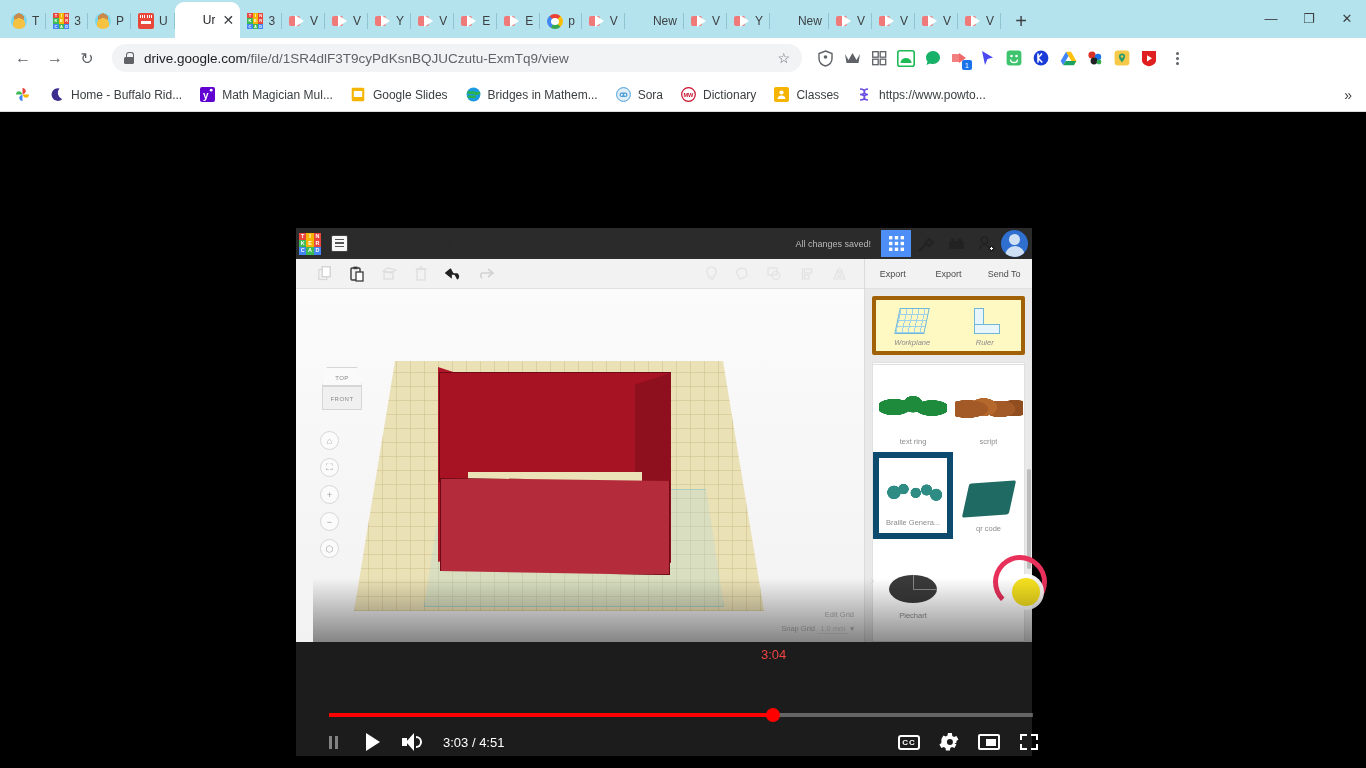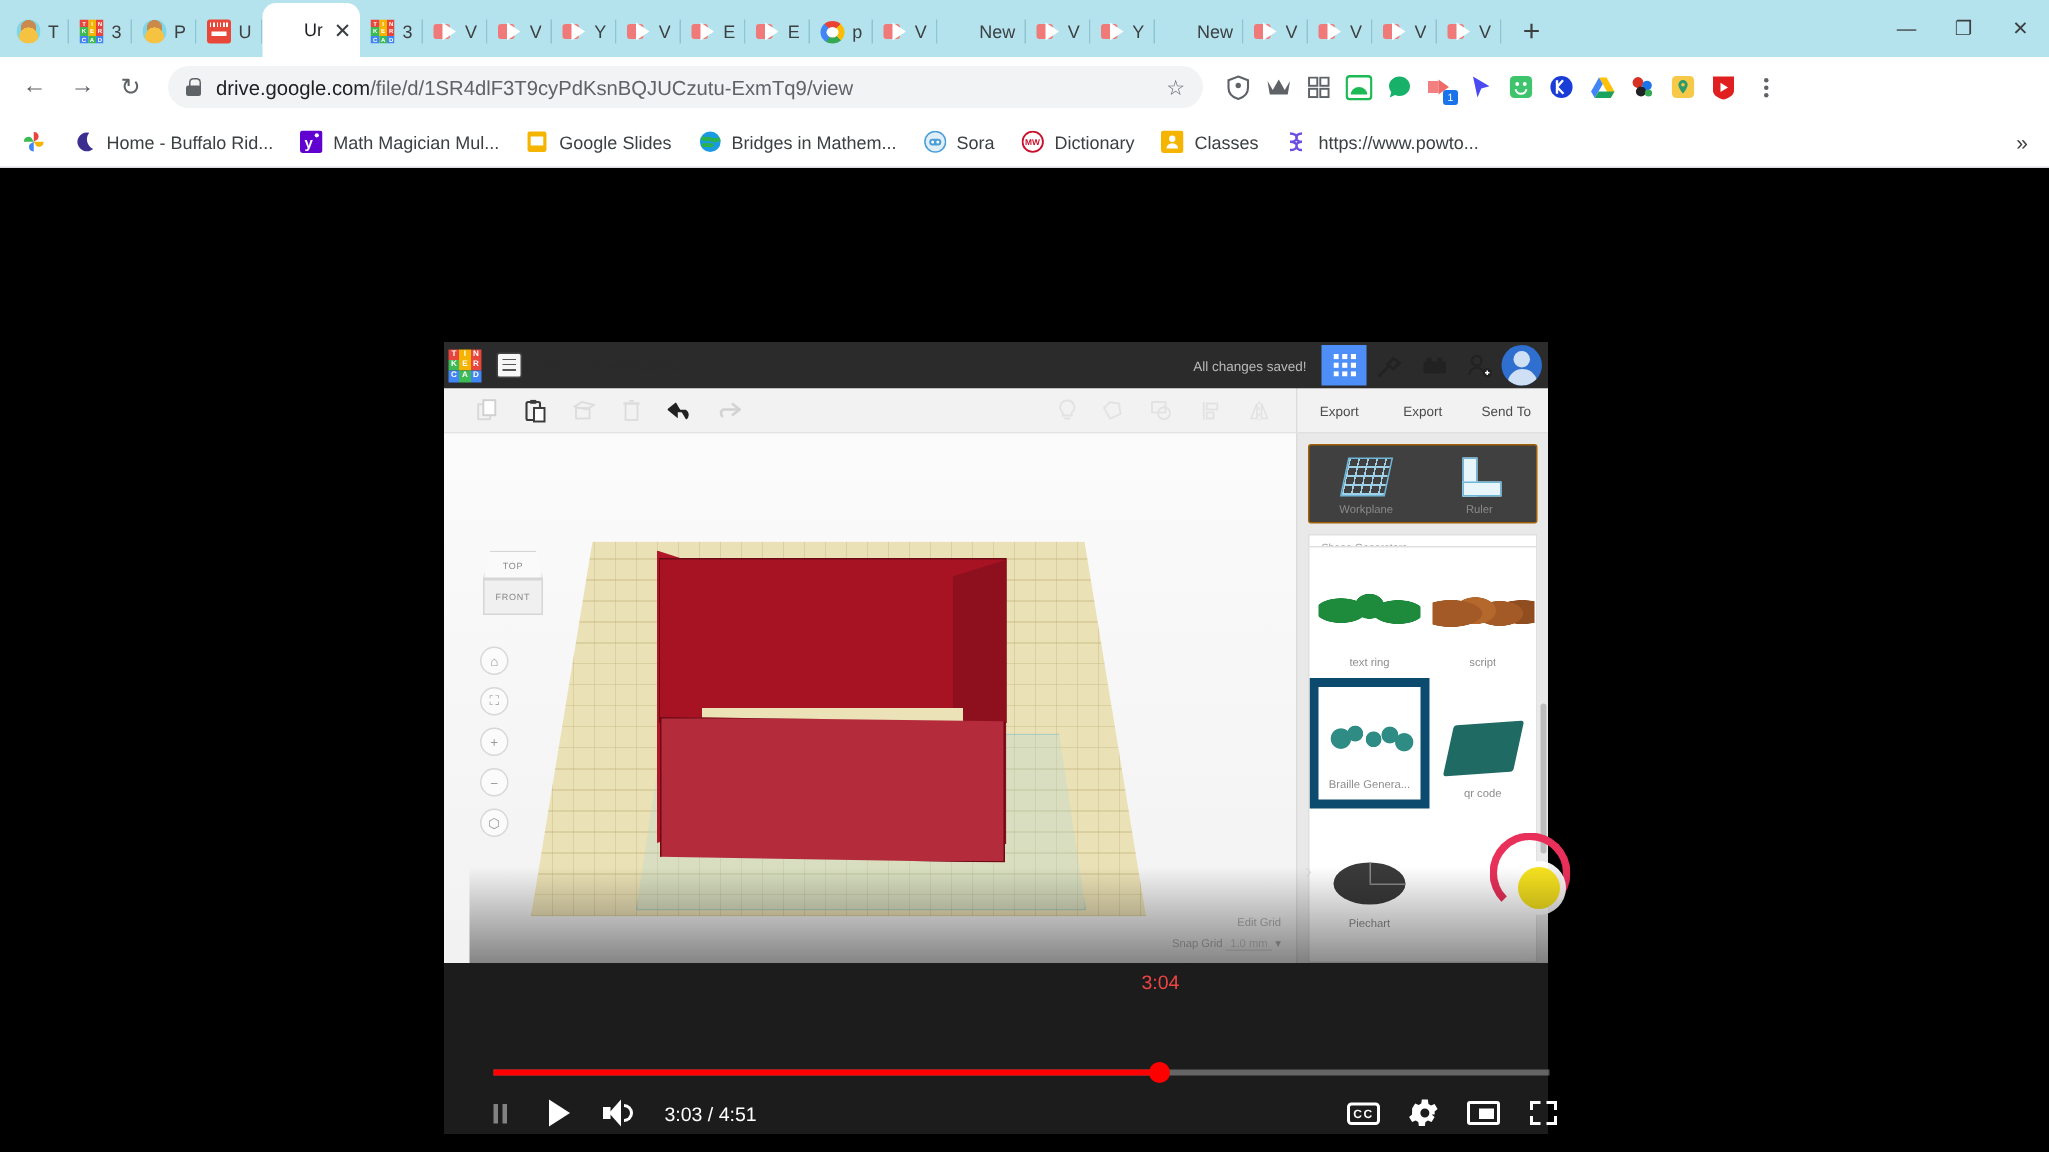--- a/index.html
+++ b/index.html
@@ -319,21 +319,21 @@
     width: 168px; background: #e9e9e9; position: relative;
     border-left: 1px solid #dcdcdc;
   }
   .tc-ietabs {
     display: flex; height: 30px; align-items: center;
     font-size: 9px; color: #4b4b4b; background: #f2f2f2;
     border-bottom: 1px solid #e0e0e0;
   }
   .tc-ietabs div { flex: 1; text-align: center; }
   .panel-card {
-    margin: 7px; background: #404040; border: 1px solid #a16207; border-radius: 2px;
+    margin: 7px; background: #fef9c3; border: 4px solid #a16207; border-radius: 2px; font-style: italic;
   }
   .wp-ruler { display: flex; padding: 8px 0 4px; }
   .wp-ruler > div { flex: 1; text-align: center; }
   .wp-ico-grid {
     width: 30px; height: 26px; margin: 0 auto 4px;
     background: repeating-linear-gradient(90deg,#9fd2e8 0 1px,transparent 1px 6px),
                 repeating-linear-gradient(0deg,#9fd2e8 0 1px,transparent 1px 6px);
     border: 1.5px solid #6fb7d8; transform: skewX(-12deg);
   }
   .wp-ico-ruler {

